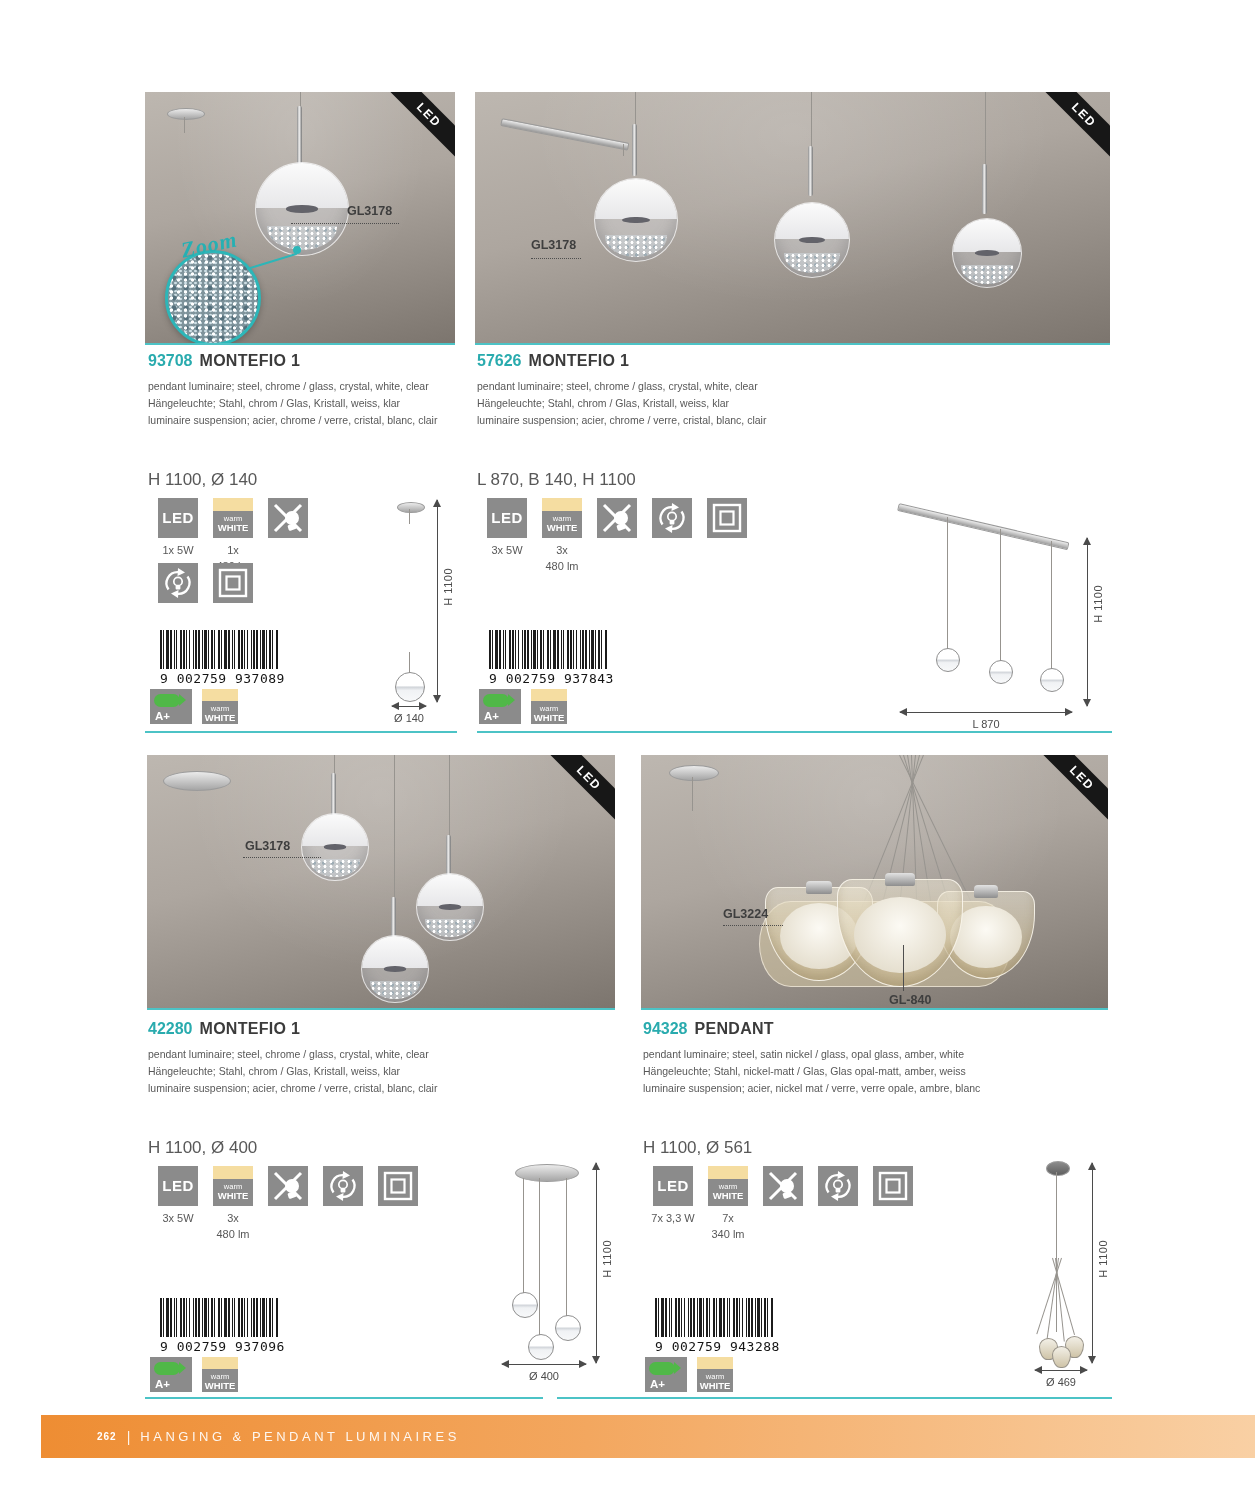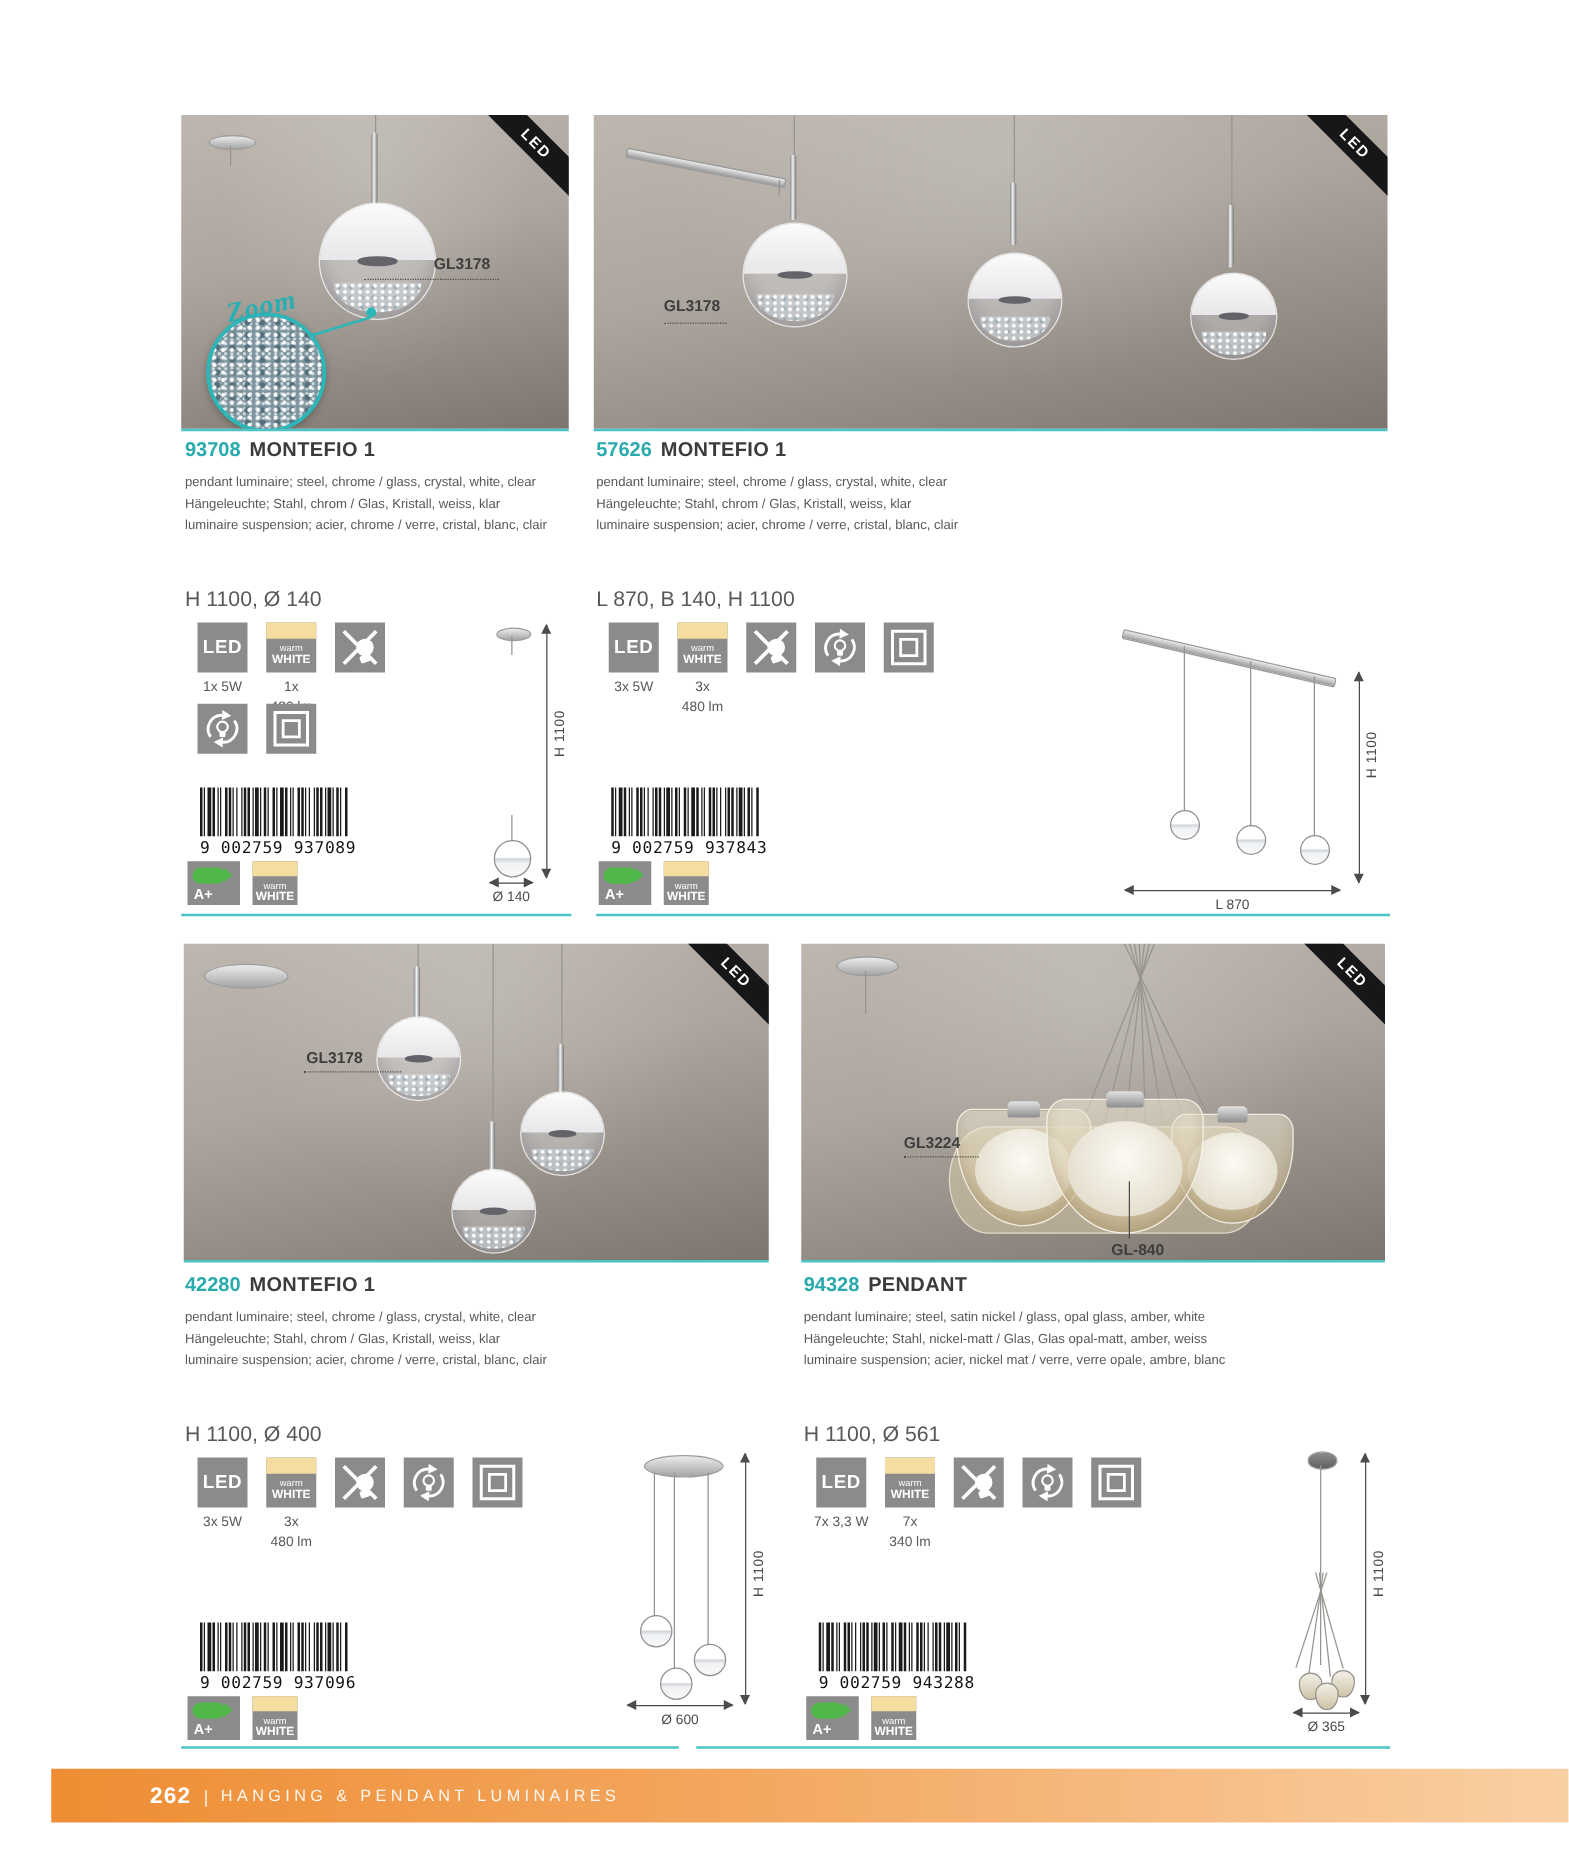--- a/index.html
+++ b/index.html
@@ -104,21 +104,21 @@
   .mbar{position:absolute;height:6px;background:linear-gradient(#ececec,#9a9a9a);border:1px solid #9a9a9a;
       border-radius:2px;transform-origin:left center}
   .moval{position:absolute;border-radius:50% 50% 46% 46%/40% 40% 60% 60%;
       background:linear-gradient(#f2efe6,#cfc4a8);border:1px solid #979288}
 
   
   .watermark{position:absolute;left:0;width:100%;top:712px;text-align:center;font-size:46px;
       font-weight:bold;color:rgba(150,150,150,.5);letter-spacing:5px;z-index:6;pointer-events:none}
   .footer{position:absolute;left:41px;top:1415px;width:1214px;height:43px;display:flex;align-items:center;
       background:linear-gradient(90deg,#ee8d33,#f3a75f 45%,#f9d0a4)}
-  .footer .pg{color:#fff;font-weight:bold;font-size:18px;margin-left:79px;letter-spacing:1px}
+  .footer .pg{color:#fff;font-weight:bold;font-size:10px;margin-left:56px;letter-spacing:1px}
   .footer .sep{color:rgba(255,255,255,.9);margin:0 10px;font-size:14px;font-weight:300}
   .footer .sec{color:rgba(255,255,255,.92);font-size:13px;letter-spacing:3.5px}
 </style>
 </head>
 <body>
 
 <div class="page">
 
   <div class="photo" style="left:145px;top:92px;width:310px;height:251px">
     <div class="ribbon">LED</div>
@@ -707,21 +707,21 @@
     <div class="msphere" style="left:528px;top:1334px;width:24px;height:24px"></div>
     <div class="vdim" style="left:596px;top:1163px;height:200px">
         <i class="t"></i>
         <i class="b"></i>
       </div>
     <div class="dimv" style="left:601px;top:1240px">H 1100</div>
     <div class="hdim" style="left:502px;top:1364px;width:84px">
         <i class="l"></i>
         <i class="r"></i>
       </div>
-    <div class="dimh" style="left:502px;top:1370px;width:84px">Ø 600</div>
+    <div class="dimh" style="left:502px;top:1370px;width:84px">Ø 400</div>
   </div>
 
   <div>
     <div class="mcanopy" style="left:1046px;top:1161px;width:22px;height:13px;background:linear-gradient(#8c8c8c,#5f5f5f)"></div>
     <div class="wire" style="left:1056px;top:1172px;height:160px"></div>
     <div class="wire" style="left:1052px;top:1258px;height:80px;transform:rotate(-16deg);transform-origin:top center"></div>
     <div class="wire" style="left:1055px;top:1258px;height:84px;transform:rotate(-6deg);transform-origin:top center"></div>
     <div class="wire" style="left:1058px;top:1258px;height:84px;transform:rotate(8deg);transform-origin:top center"></div>
     <div class="wire" style="left:1061px;top:1258px;height:80px;transform:rotate(18deg);transform-origin:top center"></div>
     <div class="moval" style="left:1039px;top:1338px;width:17px;height:20px"></div>
@@ -729,21 +729,21 @@
     <div class="moval" style="left:1052px;top:1346px;width:17px;height:20px"></div>
     <div class="vdim" style="left:1092px;top:1163px;height:200px">
         <i class="t"></i>
         <i class="b"></i>
       </div>
     <div class="dimv" style="left:1097px;top:1240px">H 1100</div>
     <div class="hdim" style="left:1035px;top:1370px;width:52px">
         <i class="l"></i>
         <i class="r"></i>
       </div>
-    <div class="dimh" style="left:1025px;top:1376px;width:72px">Ø 365</div>
+    <div class="dimh" style="left:1025px;top:1376px;width:72px">Ø 469</div>
   </div>
 
 
   <div class="footer">
     <span class="pg">262</span>
     <span class="sep">|</span>
     <span class="sec">HANGING &amp; PENDANT LUMINAIRES</span>
   </div>
 
 </div>

